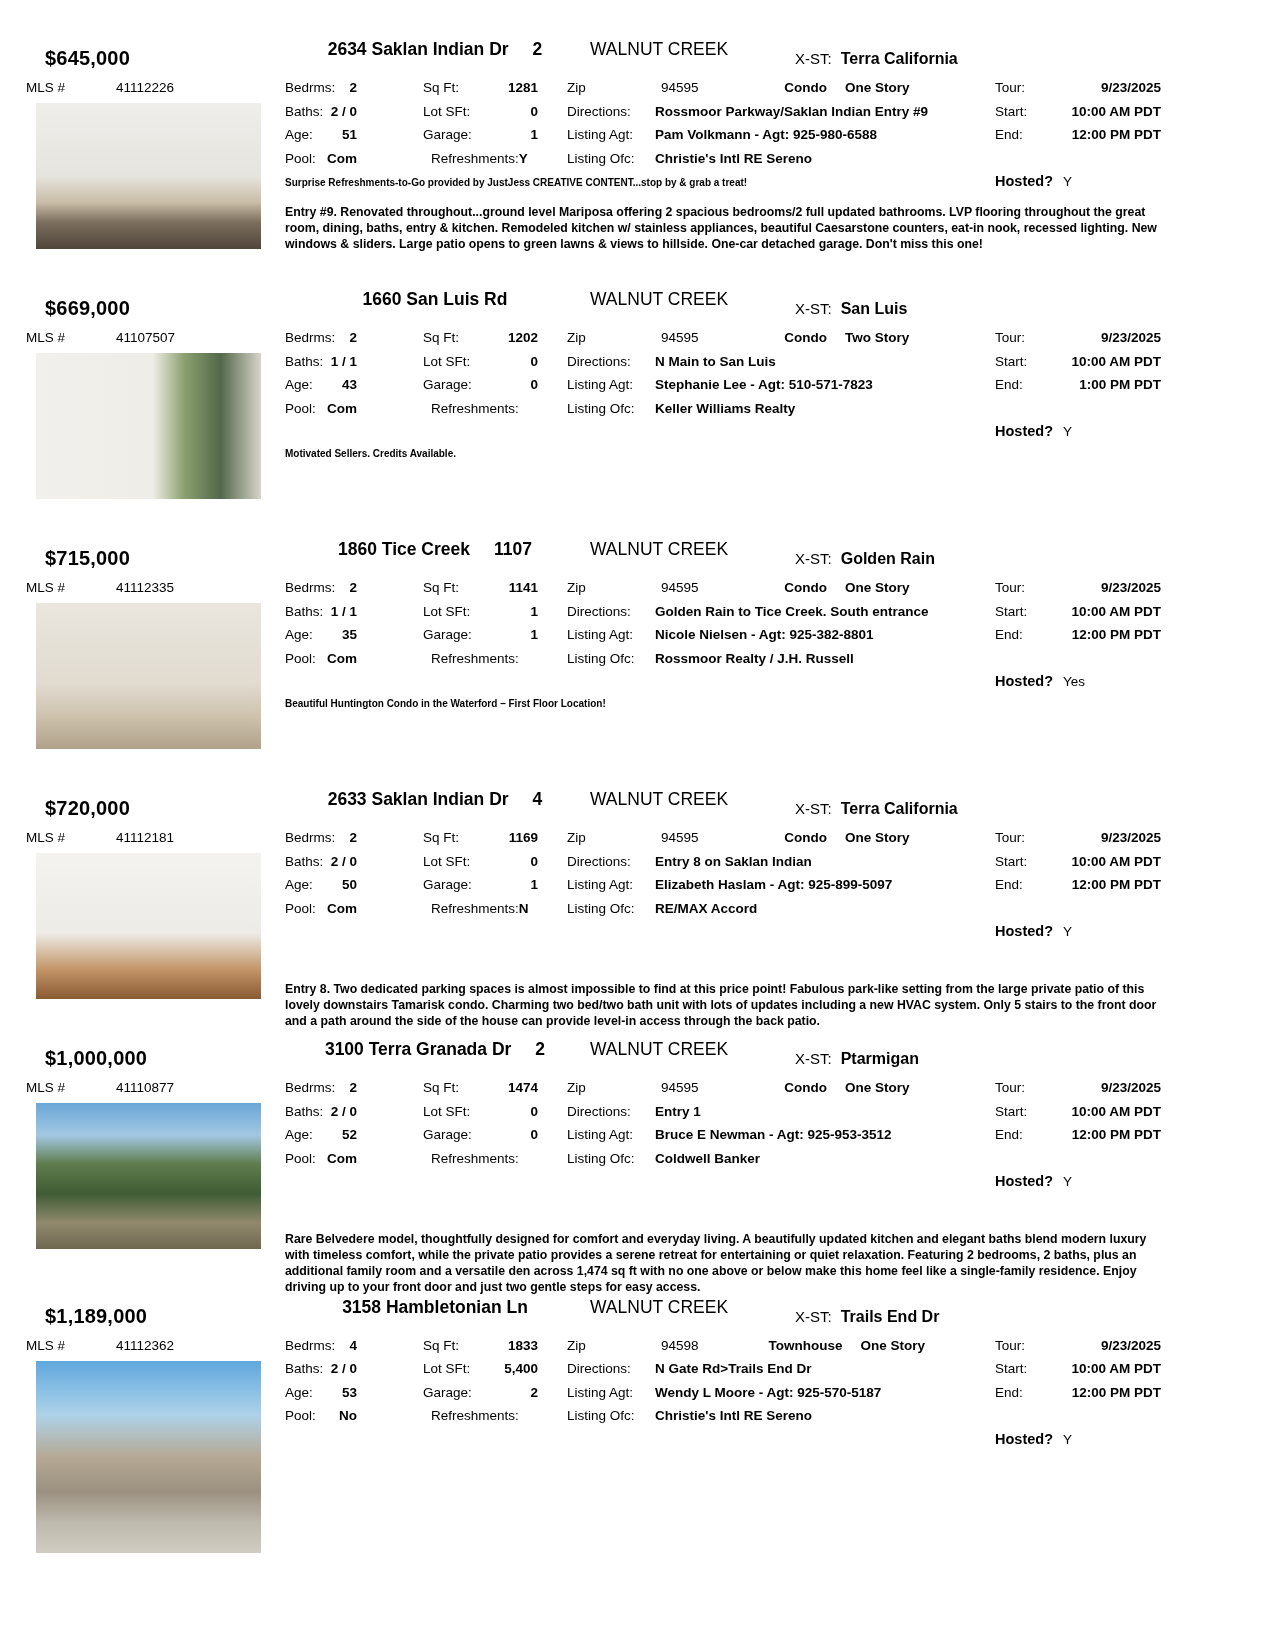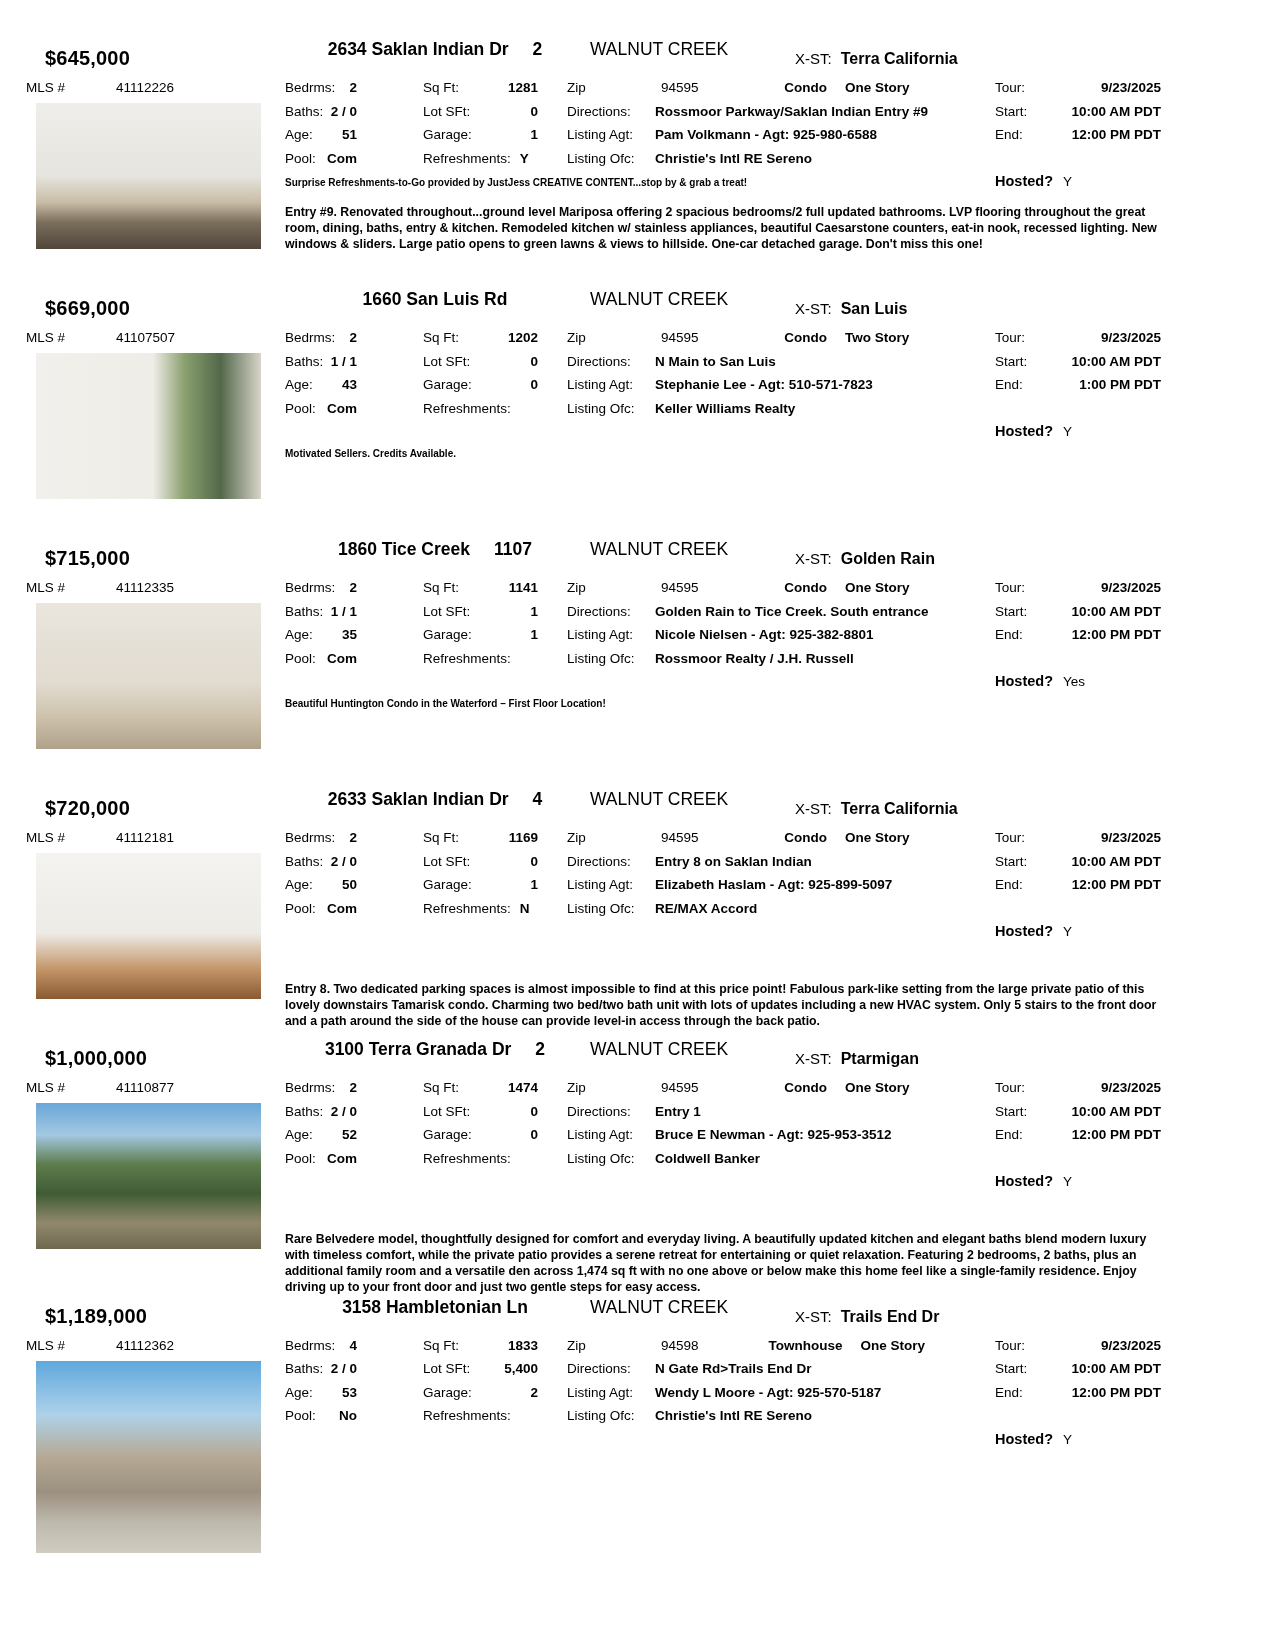--- a/index.html
+++ b/index.html
@@ -18,21 +18,21 @@
   .body{display:flex;}
   .leftcol{width:285px;box-sizing:border-box;padding-left:26px;flex:none;}
   .mlsrow{display:flex;font-size:13.5px;height:20px;align-items:flex-start;}
   .mls-lbl{width:90px;}
   .photo{width:225px;height:146px;margin-left:10px;margin-top:3px;background:#ccc;}
   .listing:last-child .photo{height:192px;}
   .rightcol{flex:1;position:relative;}
   .drow{position:relative;height:23.6px;font-size:13.5px;}
   .c1{position:absolute;left:0;width:72px;display:flex;justify-content:space-between;white-space:nowrap;}
   .c2{position:absolute;left:138px;width:115px;display:flex;justify-content:space-between;white-space:nowrap;}
-  .c2r{position:absolute;left:138px;display:flex;gap:9px;white-space:nowrap;}
+  .c2r{position:absolute;left:146px;display:flex;white-space:nowrap;}
   .c3{position:absolute;left:282px;width:428px;display:flex;white-space:nowrap;}
   .c3 .lbl{width:88px;flex:none;}
   .c3 .val{flex:1;}
   .c4{position:absolute;left:710px;width:166px;display:flex;justify-content:space-between;white-space:nowrap;}
   .val{font-weight:bold;}
   .zl{width:32px;flex:none;}
   .zipval{margin-left:6px;}
   .typewrap{flex:1;display:flex;justify-content:center;gap:18px;font-weight:bold;}
   .hosted{position:absolute;left:710px;top:93px;font-size:14.5px;white-space:nowrap;}
   .hosted-lbl{font-weight:bold;}

